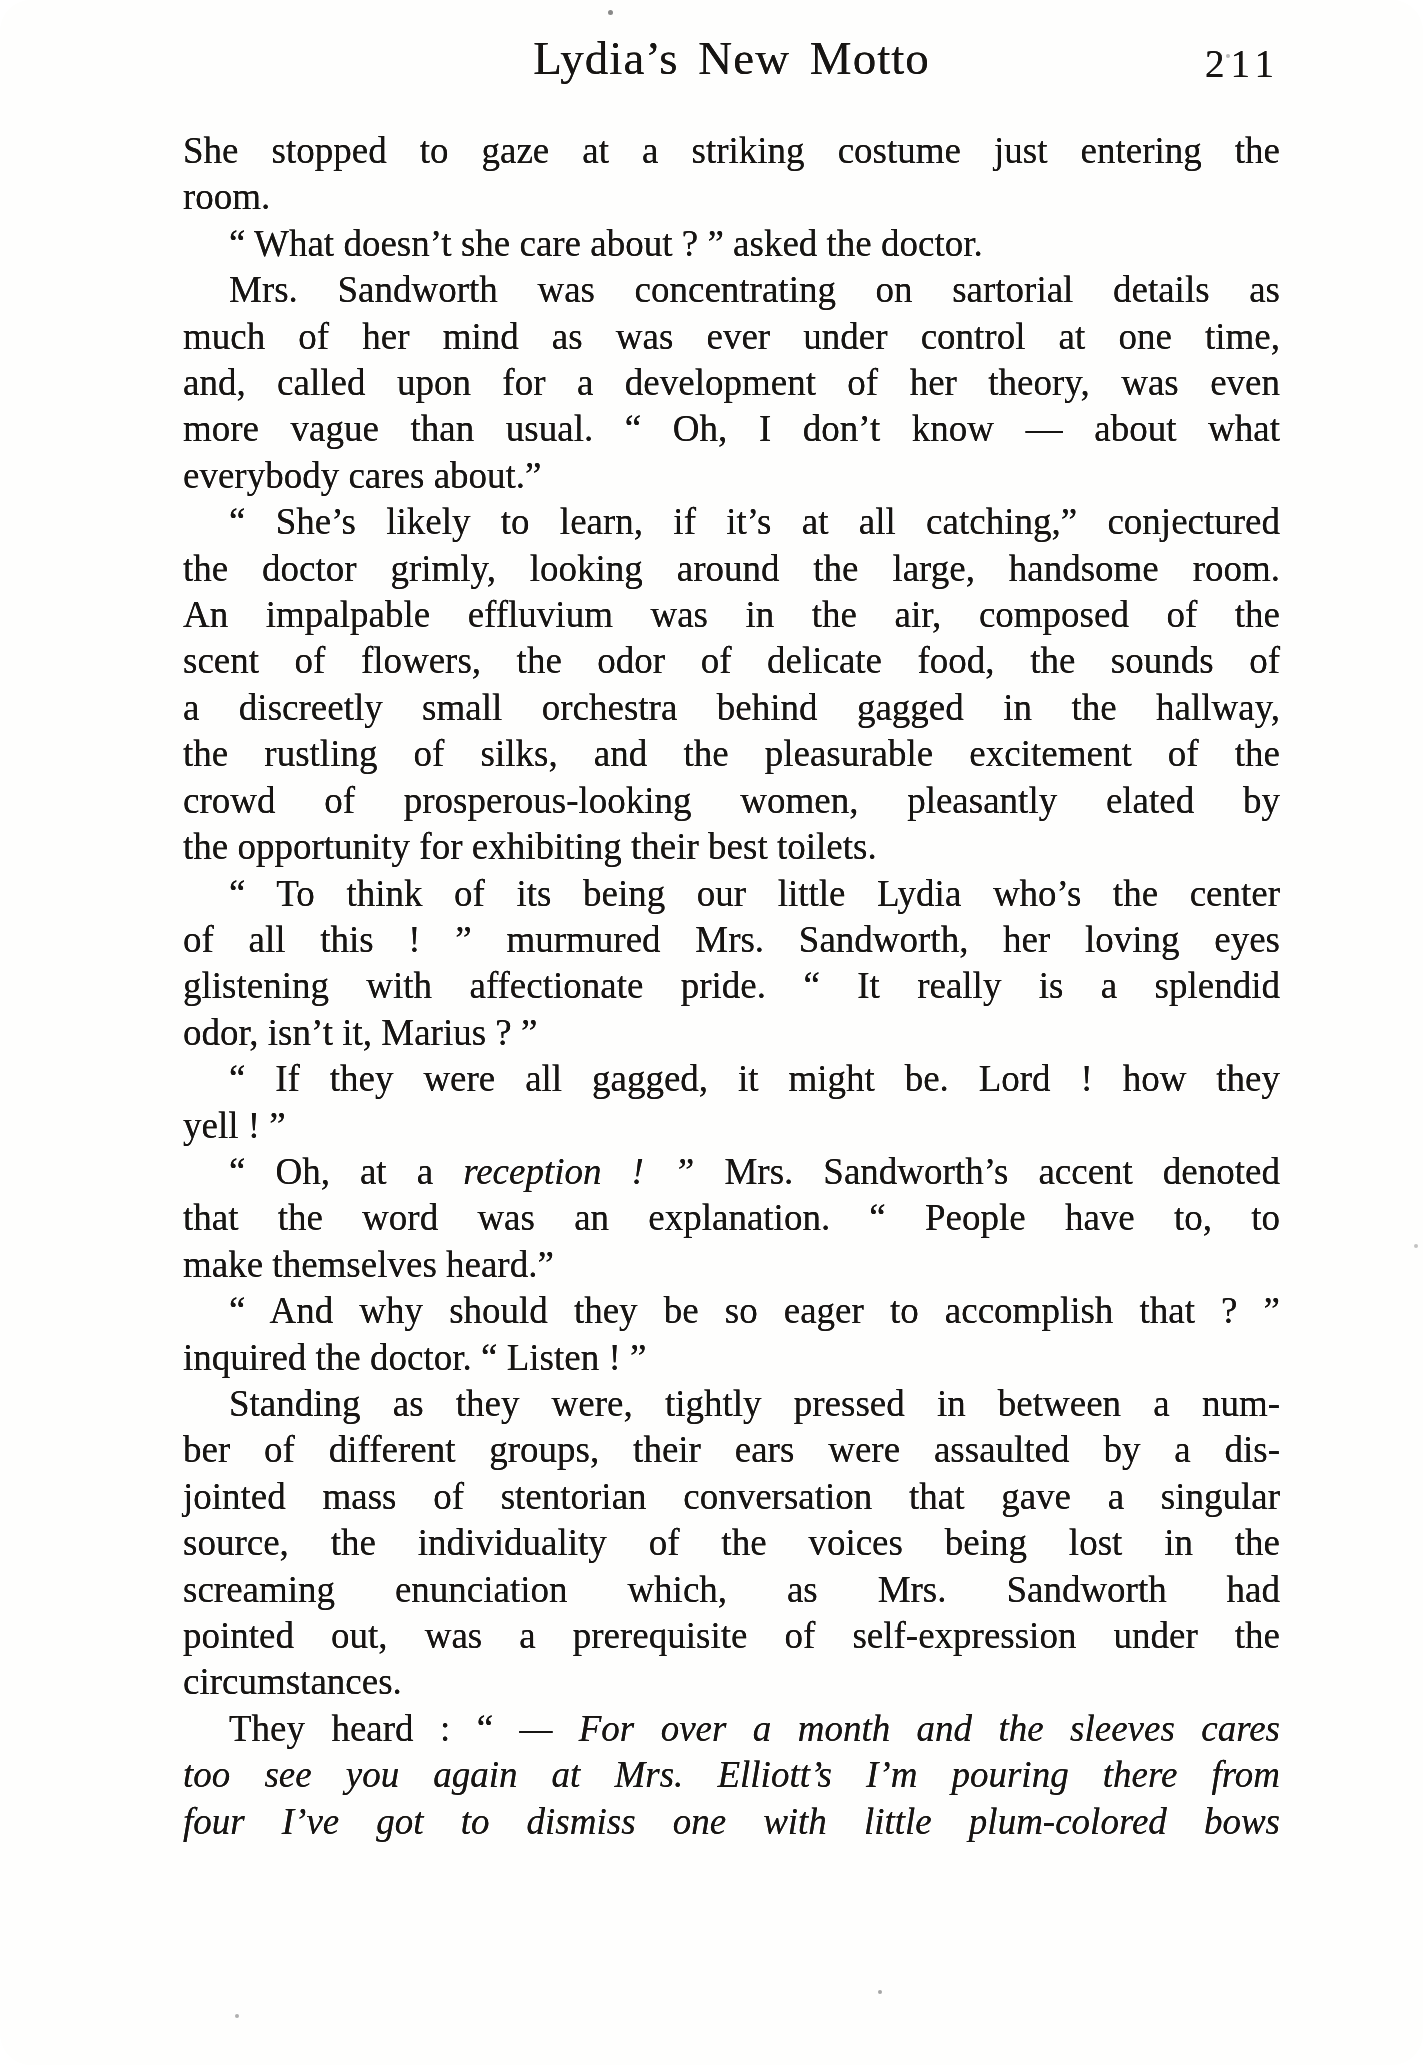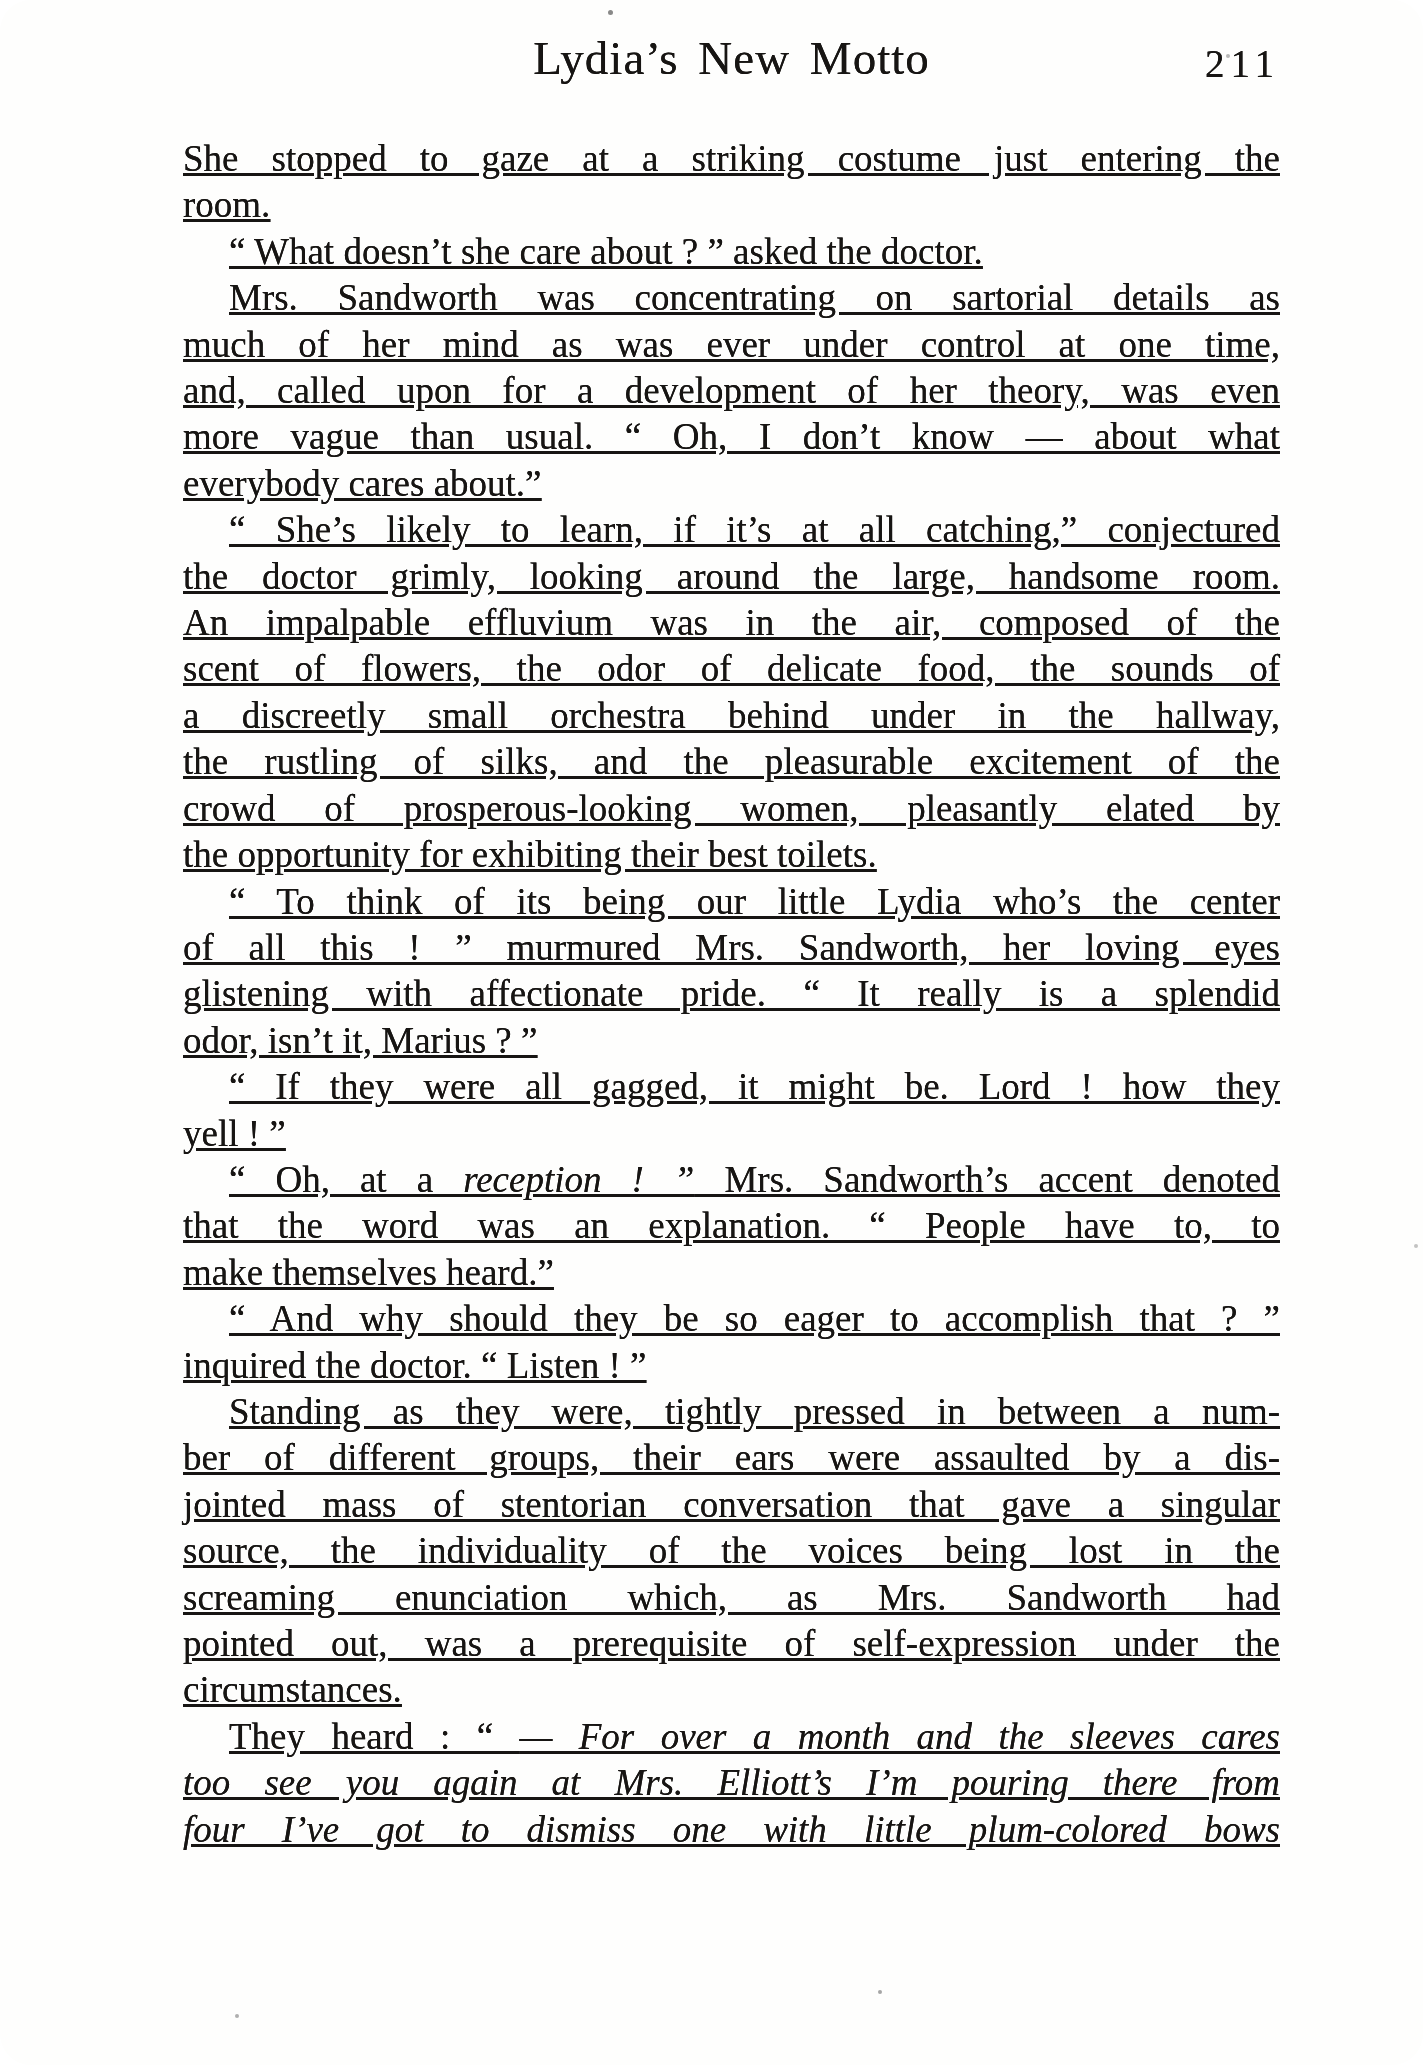--- a/index.html
+++ b/index.html
@@ -32,25 +32,24 @@
     position: absolute;
     right: 0; top: 14px;
     font-size: 39px;
     line-height: 44px;
     letter-spacing: 6px;
     text-shadow: 0 0 0.5px currentColor;
     margin-left: 23px;
   }
   .body-text {
     position: absolute;
-    left: 183px; width: 1097px; top: 136px;
+    left: 183px; width: 1097px; top: 128px;
     font-size: 37px;
     line-height: 46.4px;
     text-shadow: 0 0 0.6px currentColor;
-    text-decoration: underline;
   }
   .line {
     text-align: justify;
     -moz-text-align-last: justify;
     text-align-last: justify;
   }
   .line.no-stretch {
     -moz-text-align-last: left;
     text-align-last: left;
   }
@@ -86,21 +85,21 @@
         <div class="line"><span>much of her mind as was ever under control at one time,</span></div>
         <div class="line"><span>and, called upon for a development of her theory, was even</span></div>
         <div class="line"><span>more vague than usual.  “ Oh, I don’t know — about what</span></div>
         <div class="line no-stretch"><span>everybody cares about.”</span></div>
       </div>
       <div class="para indent">
         <div class="line"><span>“ She’s likely to learn, if it’s at all catching,” conjectured</span></div>
         <div class="line"><span>the doctor grimly, looking around the large, handsome room.</span></div>
         <div class="line"><span>An impalpable effluvium was in the air, composed of the</span></div>
         <div class="line"><span>scent of flowers, the odor of delicate food, the sounds of</span></div>
-        <div class="line"><span>a discreetly small orchestra behind under in the hallway,</span></div>
+        <div class="line"><span>a discreetly small orchestra behind gagged in the hallway,</span></div>
         <div class="line"><span>the rustling of silks, and the pleasurable excitement of the</span></div>
         <div class="line"><span>crowd of prosperous-looking women, pleasantly elated by</span></div>
         <div class="line no-stretch"><span>the opportunity for exhibiting their best toilets.</span></div>
       </div>
       <div class="para indent">
         <div class="line"><span>“ To think of its being our little Lydia who’s the center</span></div>
         <div class="line"><span>of all this ! ” murmured Mrs. Sandworth, her loving eyes</span></div>
         <div class="line"><span>glistening with affectionate pride.  “ It really is a splendid</span></div>
         <div class="line no-stretch"><span>odor, isn’t it, Marius ? ”</span></div>
       </div>

